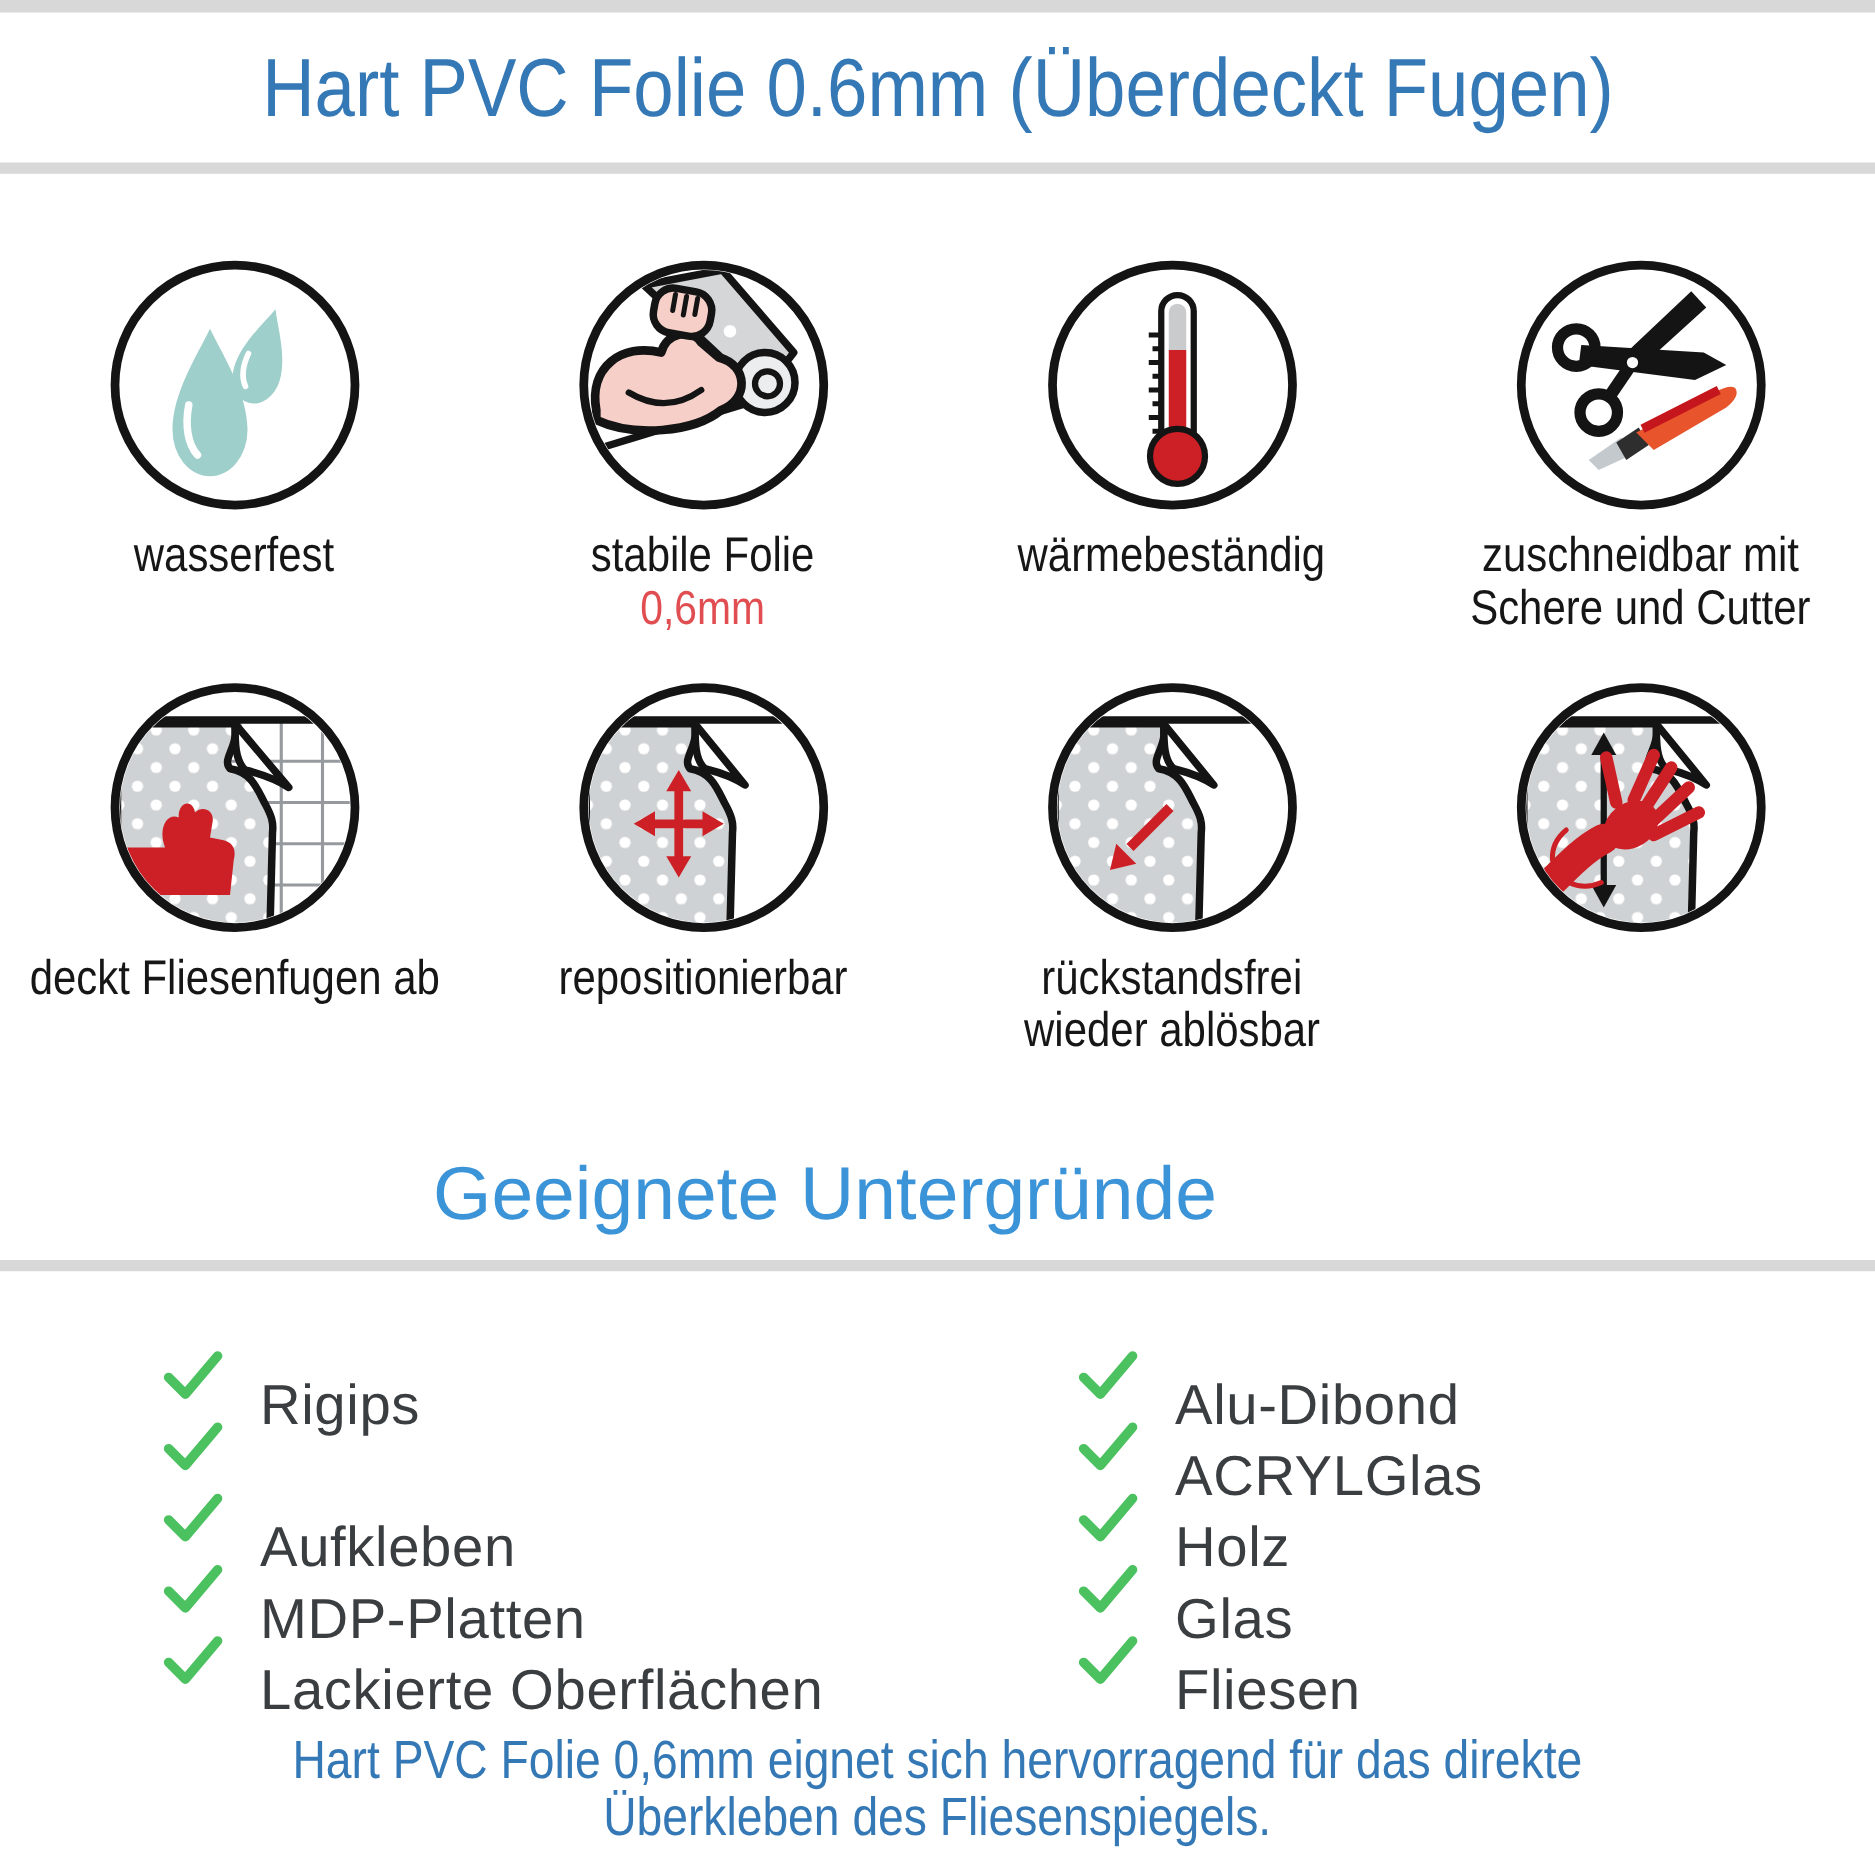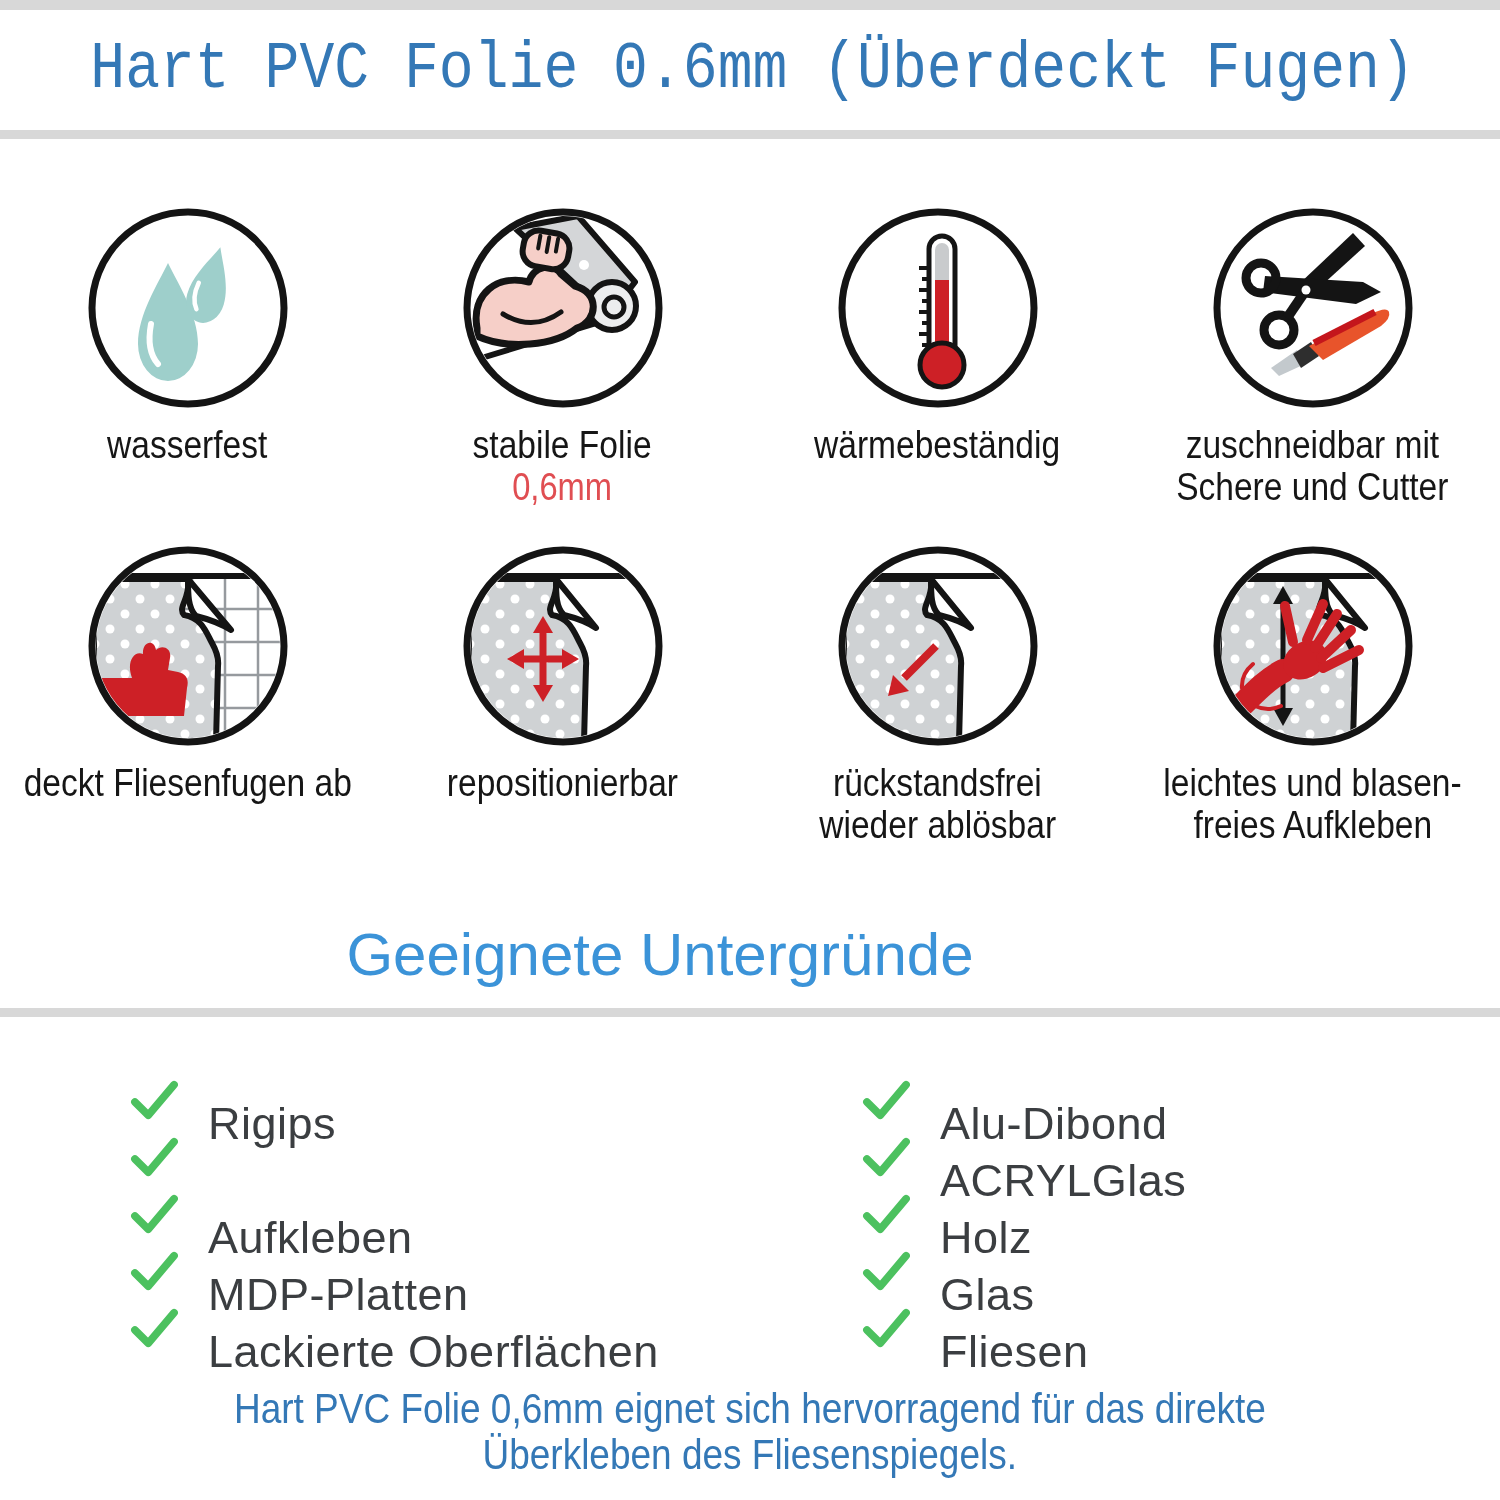--- a/index.html
+++ b/index.html
@@ -7,21 +7,21 @@
     width:1500px;height:1500px;background:#ffffff;position:relative;
     font-family:"Liberation Sans", sans-serif;overflow:hidden;
   }
   .bar{position:absolute;left:0;width:1500px;height:9px;background:#d8d8d8;}
   .bar.top{top:0;height:10px;}
   .bar.under-title{top:130px;}
   .bar.under-section{top:1008px;}
 
   .page-title{
     position:absolute;top:34px;left:0;width:1500px;text-align:center;
-    font-size:66px;font-weight:500;color:#3478b6;line-height:72px;font-family:Liberation Mono, monospace;
+    font-size:66px;font-weight:500;color:#3478b6;line-height:72px;
   }
   .scalex{display:inline-block;transform:scaleX(.88);transform-origin:50% 50%;white-space:nowrap;}
   .scalex86{display:inline-block;transform:scaleX(.86);transform-origin:50% 50%;white-space:nowrap;}
 
   .features-row{position:absolute;left:0;width:1500px;display:flex;}
   .features-row.row1{top:208px;}
   .features-row.row2{top:546px;}
   .feature{width:375px;display:flex;flex-direction:column;align-items:center;}
   .feature .icon-wrap{width:200px;height:200px;margin-bottom:16px;}
   .feature .flabel{
@@ -268,24 +268,20 @@
           <polygon points="70,40 60,58 80,58" fill="#141414"></polygon>
           <polygon points="70,180 60,162 80,162" fill="#141414"></polygon>
           <path d="M28,160 C44,144 56,132 70,125" stroke="#cd2026" stroke-width="24" fill="none" stroke-linecap="round"></path>
           <ellipse cx="92" cy="114" rx="23" ry="18" transform="rotate(-32 92 114)" fill="#cd2026"></ellipse>
           <path d="M80,96 L72,60 M94,94 L110,58 M102,102 L124,68 M108,112 L138,84 M110,122 L146,104" stroke="#cd2026" stroke-width="10" fill="none" stroke-linecap="round"></path>
           <path d="M40,118 q-12,10 -11,24 M68,160 q-13,6 -26,0" stroke="#cd2026" stroke-width="4" fill="none" stroke-linecap="round"></path>
         </g>
         <circle cx="100" cy="100" r="96" fill="none" stroke="#141414" stroke-width="7"></circle>
       </svg>
     </div>
-    <div class="flabel">
-      <span class="scalex86">leichtes und blasen-</span><br>
-      <span class="scalex86">freies Aufkleben</span>
-    </div>
   </div>
 </div>
 
 <div class="section-title">
   <span>Geeignete Untergründe</span>
 </div>
 
 <div class="checklist left">
   <div class="check-item">
     <svg viewBox="0 0 52 44">

